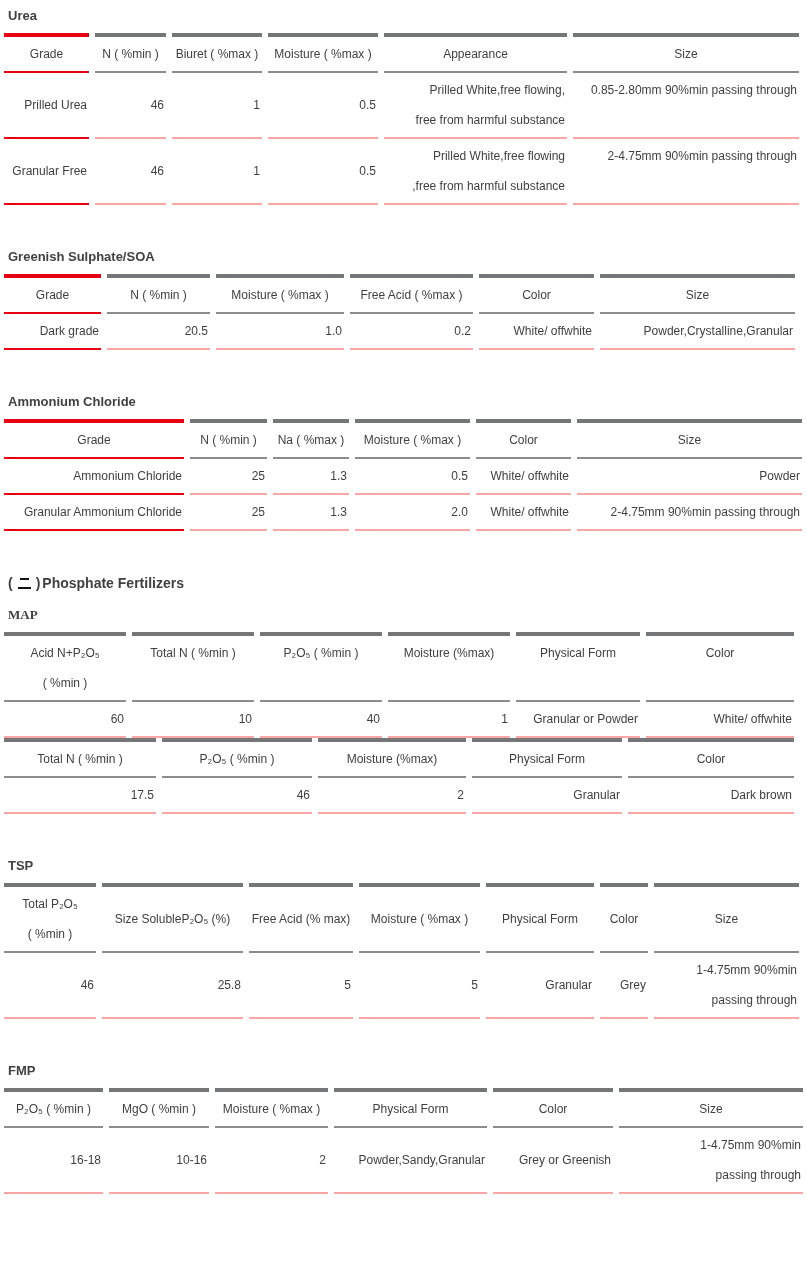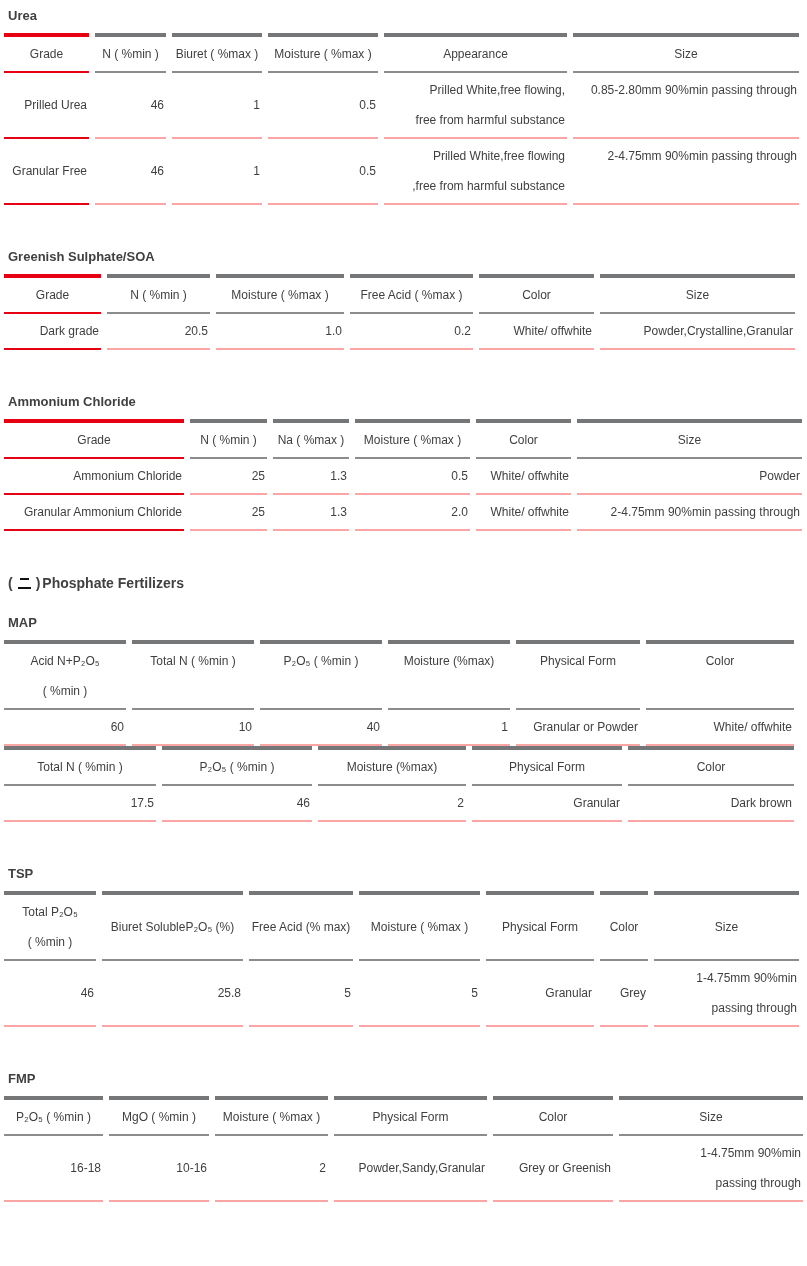--- a/index.html
+++ b/index.html
@@ -14,21 +14,21 @@
 
   h2.sec {
     font-size: 13px;
     font-weight: bold;
     color: #404040;
     margin: 44px 0 9px 6px;
     line-height: 16px;
   }
   h2.sec.first { margin-top: 2px; }
   h2.sec.phos { font-size: 14px; margin-bottom: 0; }
-  h2.sec.after-phos { margin-top: 24px; }
+  h2.sec.after-phos { margin-top: 16px; font-family: Liberation Serif, serif; }
 
   
   .cjk-two {
     display: inline-block;
     width: 13px;
     height: 12px;
     position: relative;
     margin: 0 5px;
     vertical-align: -1px;
   }
@@ -277,21 +277,21 @@
           <col style="width: 104px;">
           <col style="width: 121px;">
           <col style="width: 108px;">
           <col style="width: 48px;">
           <col style="width: 145px;">
         </colgroup>
         <thead>
           <tr>
             <th>Total P₂O₅
 ( %min )</th>
-            <th>Biuret SolubleP₂O₅ (%)</th>
+            <th>Size SolubleP₂O₅ (%)</th>
             <th>Free Acid (% max)</th>
             <th>Moisture ( %max )</th>
             <th>Physical Form</th>
             <th>Color</th>
             <th>Size</th>
           </tr>
         </thead>
         <tbody>
           <tr>
             <td>46</td>

